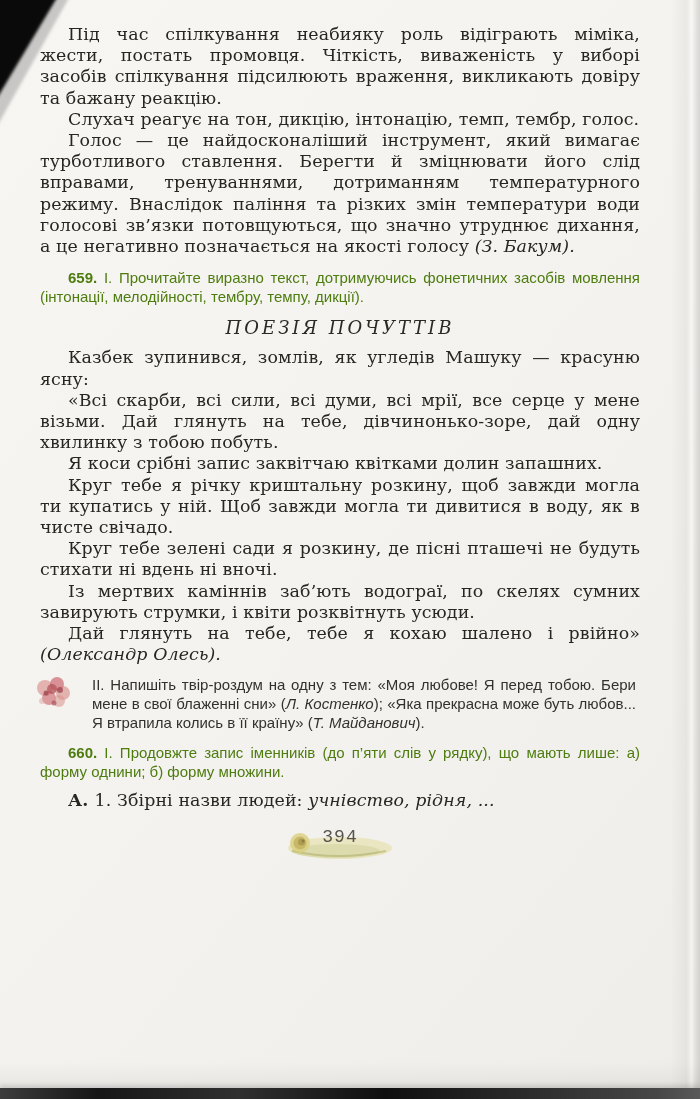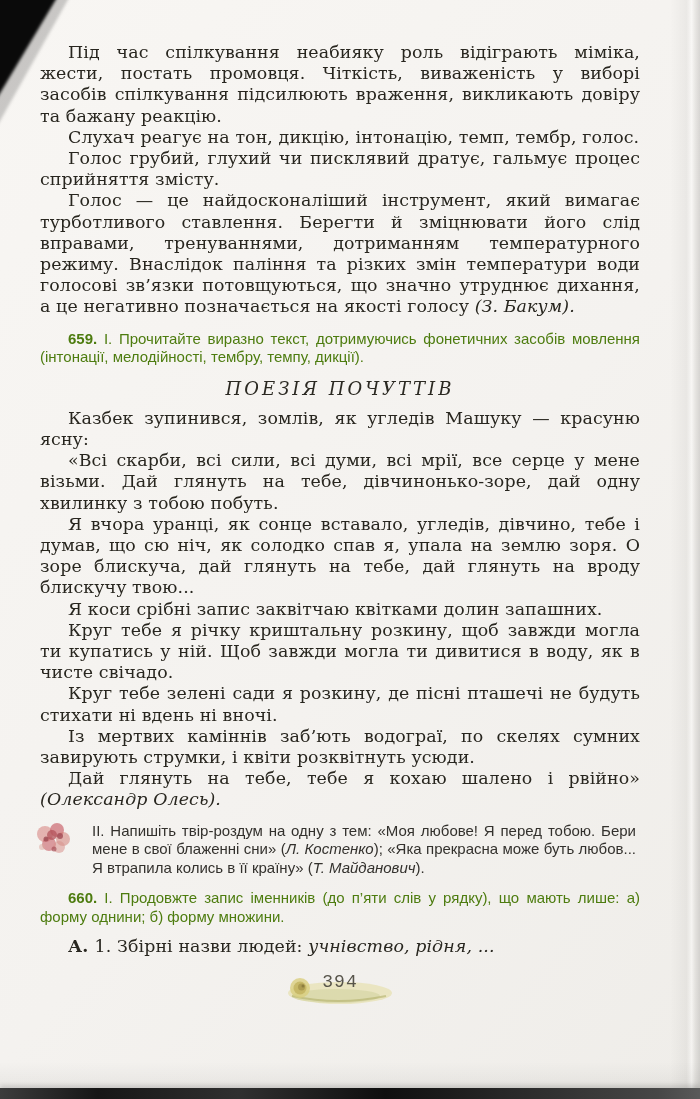--- a/index.html
+++ b/index.html
@@ -3,21 +3,21 @@
 <meta charset="utf-8">
 <style>
   html,body{margin:0;padding:0;}
   body{
     width:700px;height:1099px;position:relative;overflow:hidden;
     background:linear-gradient(130deg,#f8f6f3 0%,#f4f2ef 55%,#efede9 100%);
     font-family:"DejaVu Serif", serif;
     color:#28261f;
   }
   .content{
-    position:absolute;left:40px;top:42px;width:600px;
+    position:absolute;left:40px;top:24px;width:600px;
   }
   p{margin:0;}
   .body{
     font-size:17.4px;line-height:21.2px;text-align:justify;text-indent:28px;
     letter-spacing:0.1px;
   }
   .ex{
     font-family:"Liberation Sans", sans-serif;
     font-size:15px;line-height:18.6px;text-align:justify;text-indent:28px;
     color:#4d7c0f;margin:12px 0 9px;
@@ -68,30 +68,28 @@
     background:linear-gradient(180deg,rgba(0,0,0,0) 0%,rgba(0,0,0,0.05) 100%);
   }
 </style>
 </head>
 <body>
 
 <div class="content">
 
   <p class="body">Під час спілкування неабияку роль відіграють міміка, жести, постать промовця. Чіткість, виваженість у виборі засобів спілкування підсилюють враження, викликають довіру та бажану реакцію.</p>
   <p class="body">Слухач реагує на тон, дикцію, інтонацію, темп, тембр, голос.</p>
-  <p class="body">Голос грубий, глухий чи писклявий дратує, гальмує процес сприйняття змісту.</p>
   <p class="body"><span>Голос — це найдосконаліший інструмент, який вимагає турботливого ставлення. Берегти й зміцнювати його слід вправами, тренуваннями, дотриманням температурного режиму. Внаслідок паління та різких змін температури води голосові зв’язки потовщуються, що значно утруднює дихання, а це негативно позначається на якості голосу </span><span class="i">(З. Бакум).</span></p>
 
   <p class="ex"><span class="num">659. </span><span>І. </span><span>Прочитайте виразно текст, дотримуючись фонетичних засобів мовлення (інтонації, мелодійності, тембру, темпу, дикції).</span></p>
 
   <p class="title">ПОЕЗІЯ ПОЧУТТІВ</p>
 
   <p class="body">Казбек зупинився, зомлів, як угледів Машуку — красуню ясну:</p>
   <p class="body">«Всі скарби, всі сили, всі думи, всі мрії, все серце у мене візьми. Дай глянуть на тебе, дівчинонько-зоре, дай одну хвилинку з тобою побуть.</p>
-  <p class="body">Я вчора уранці, як сонце вставало, угледів, дівчино, тебе і думав, що сю ніч, як солодко спав я, упала на землю зоря. О зоре блискуча, дай глянуть на тебе, дай глянуть на вроду блискучу твою...</p>
   <p class="body">Я коси срібні запис заквітчаю квітками долин запашних.</p>
   <p class="body">Круг тебе я річку криштальну розкину, щоб завжди могла ти купатись у ній. Щоб завжди могла ти дивитися в воду, як в чисте свічадо.</p>
   <p class="body">Круг тебе зелені сади я розкину, де пісні пташечі не будуть стихати ні вдень ні вночі.</p>
   <p class="body">Із мертвих каміннів заб’ють водограї, по скелях сумних завирують струмки, і квіти розквітнуть усюди.</p>
   <p class="body"><span>Дай глянуть на тебе, тебе я кохаю шалено і рвійно» </span><span class="i">(Олександр Олесь).</span></p>
 
   <p class="task2">
     <span class="rose"><svg width="48" height="42" viewBox="0 0 48 42" xmlns="http://www.w3.org/2000/svg">
       <g opacity="0.85">
         <circle cx="15" cy="15" r="8" fill="#cf6a66" opacity="0.55"></circle>

